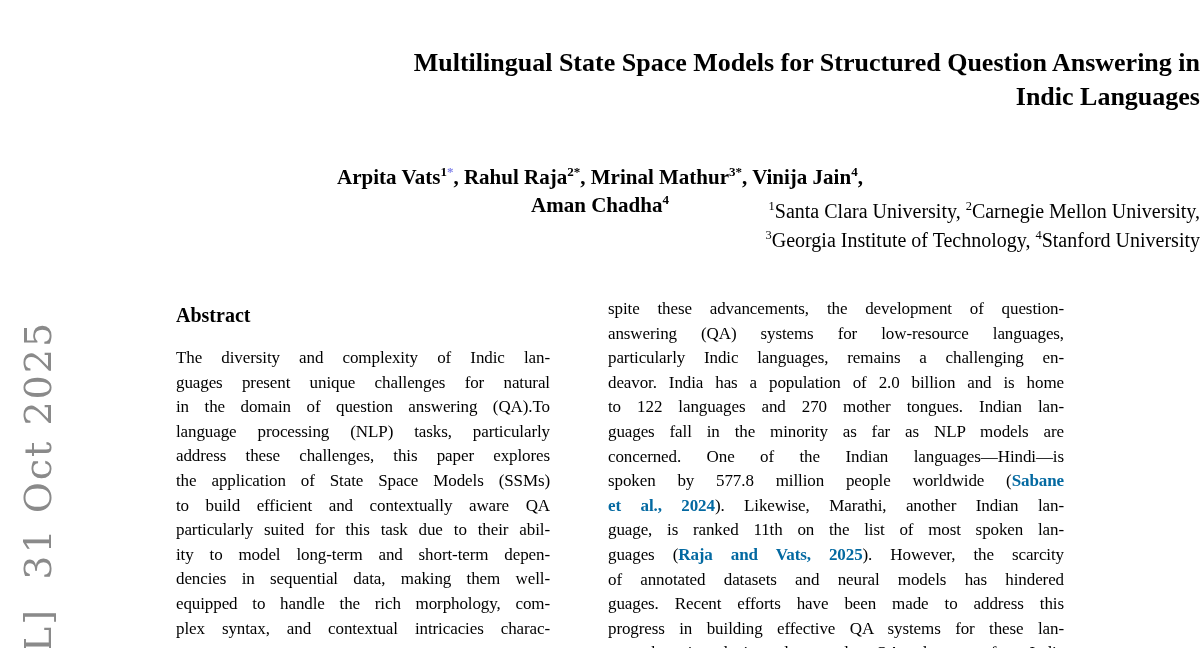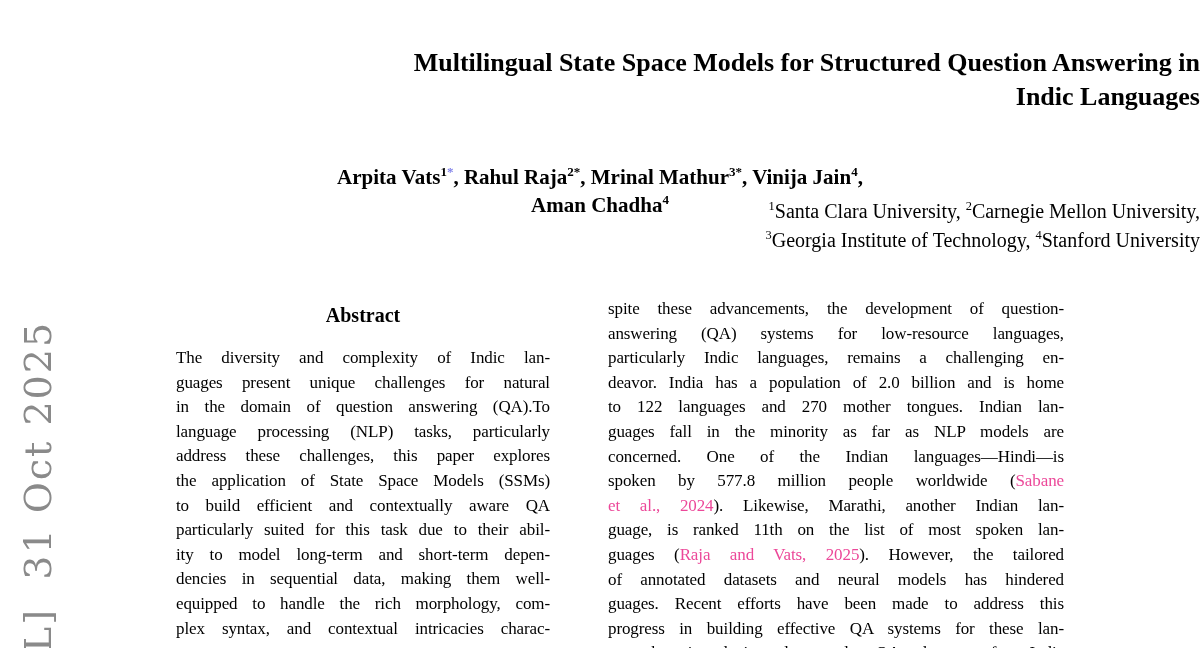--- a/index.html
+++ b/index.html
@@ -11,25 +11,25 @@
 
   .authors{position:absolute;left:0;top:138px;width:100%;text-align:center;
            font-weight:bold;font-size:21px;line-height:28px;margin-top:25px;}
   .affils{position:absolute;left:0;top:197px;width:100%;text-align:right;
           font-size:20px;line-height:29px;}
   sup{font-size:0.62em;line-height:0;vertical-align:super;}
   .star-blue{color:#8283e9;}
 
   .col-left{position:absolute;left:176px;top:302px;width:374px;}
   .col-right{position:absolute;left:608px;top:297px;width:456px;}
-  .abstract-heading{text-align:center;font-weight:bold;font-size:20px;
+  .abstract-heading{text-align:left;font-weight:bold;font-size:20px;
                     height:26px;line-height:26px;margin-bottom:18px;}
   .jline{font-size:17px;line-height:24.6px;height:24.6px;overflow:hidden;
          text-align:justify;text-align-last:justify;letter-spacing:-0.1px;}
-  .cite{color:#ec4899;}
+  .cite{color:#0369a1;font-weight:bold;}
 
   .watermark{position:absolute;left:16px;top:652px;transform:rotate(-90deg);
              transform-origin:0 0;white-space:pre;font-size:38px;letter-spacing:2px;
              color:#8a8a8a;font-family:"DejaVu Serif",serif;}
 </style>
 </head>
 <body>
 
 <div class="page">
 
@@ -70,20 +70,20 @@
     <div class="jline">spite these advancements, the development of question-</div>
     <div class="jline">answering (QA) systems for low-resource languages,</div>
     <div class="jline">particularly Indic languages, remains a challenging en-</div>
     <div class="jline">deavor. India has a population of 2.0 billion and is home</div>
     <div class="jline">to 122 languages and 270 mother tongues. Indian lan-</div>
     <div class="jline">guages fall in the minority as far as NLP models are</div>
     <div class="jline">concerned. One of the Indian languages—Hindi—is</div>
     <div class="jline"><span>spoken by 577.8 million people worldwide (</span><span class="cite">Sabane</span></div>
     <div class="jline"><span class="cite">et al., 2024</span><span>). Likewise, Marathi, another Indian lan-</span></div>
     <div class="jline">guage, is ranked 11th on the list of most spoken lan-</div>
-    <div class="jline"><span>guages (</span><span class="cite">Raja and Vats, 2025</span><span>). However, the tailored</span></div>
+    <div class="jline"><span>guages (</span><span class="cite">Raja and Vats, 2025</span><span>). However, the scarcity</span></div>
     <div class="jline">of annotated datasets and neural models has hindered</div>
     <div class="jline">guages. Recent efforts have been made to address this</div>
     <div class="jline">progress in building effective QA systems for these lan-</div>
     <div class="jline">gap by introducing large-scale QA datasets for Indic</div>
   </div>
 
 </div>
 
 </body></html>

